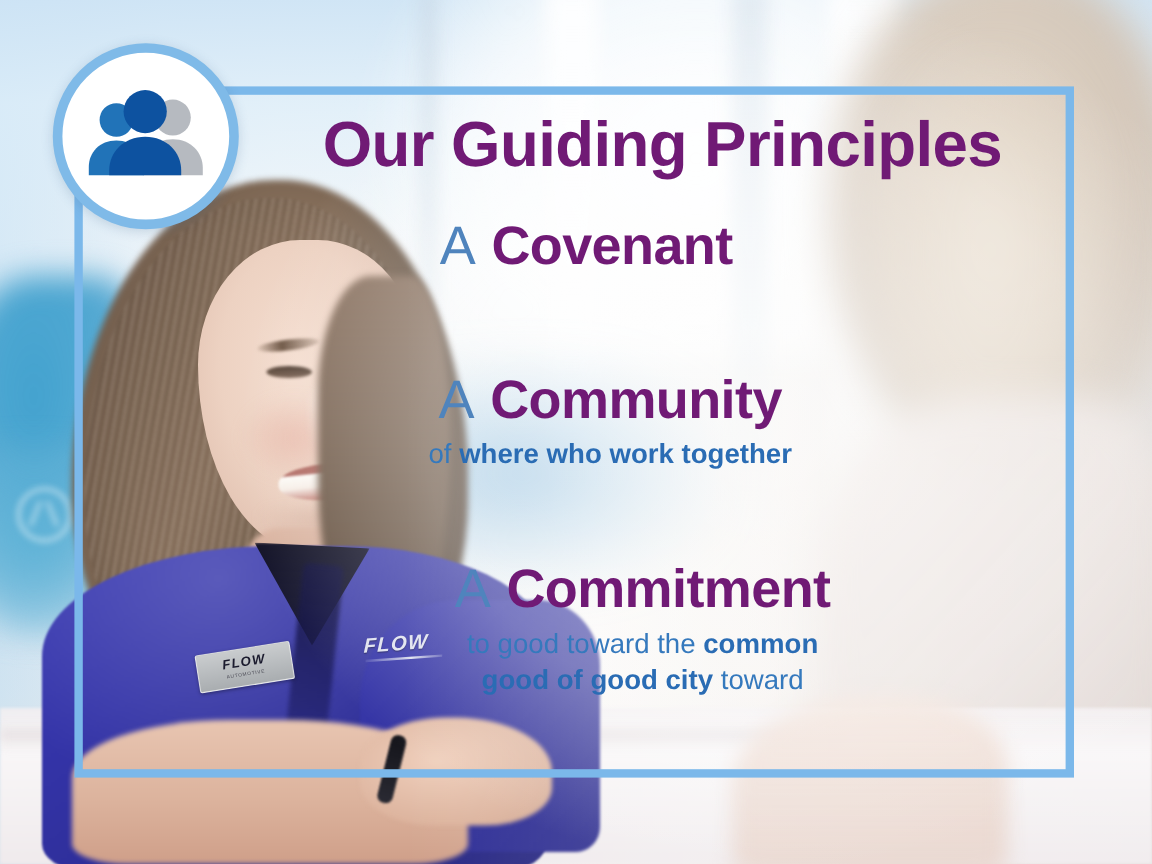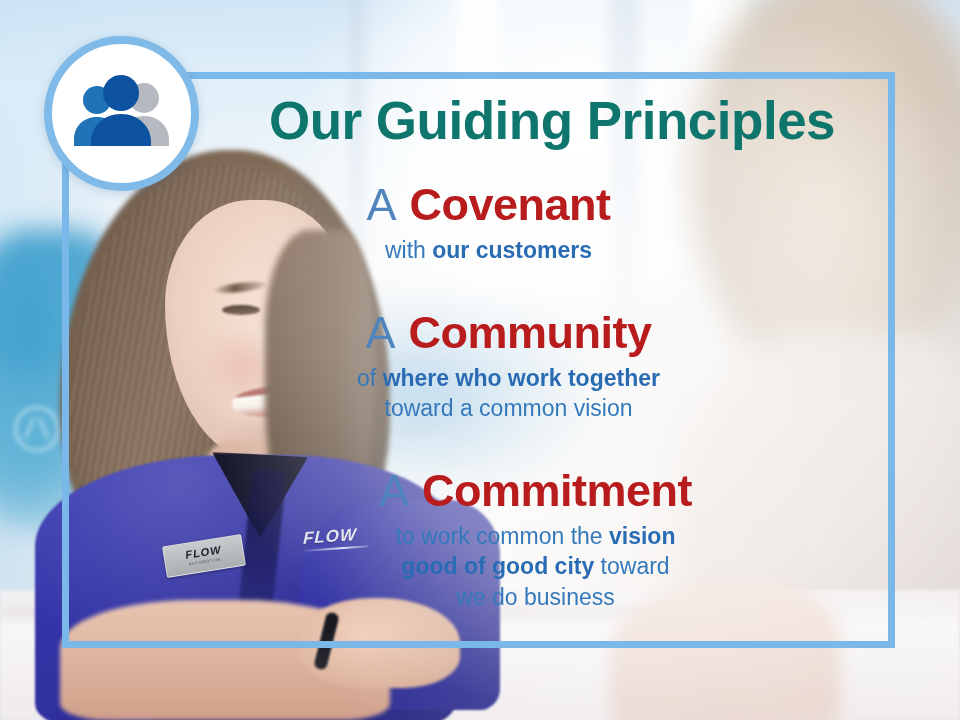--- a/index.html
+++ b/index.html
@@ -435,21 +435,21 @@
     color: #2f76bd;
     white-space: nowrap;
   }
   .p-article {
     font-weight: normal;
     color: #4f84bd;
     letter-spacing: 0.5px;
   }
   .p-word {
     font-weight: bold;
-    color: #b91c1c;
+    color: #701a75;
     letter-spacing: -0.5px;
   }
 
   .p-sub {
     font-size: 23px;
     line-height: 1.32;
     color: #3579bd;
     margin-top: 6px;
   }
   .p-sub .b { font-weight: bold; color: #2a6cb4; }
@@ -536,56 +536,51 @@
         <path d="M29 42c-14 0-23 10-23 22v7h46v-7c0-12-9-22-23-22z" fill="#2173b8"></path>
 
         <circle cx="53" cy="18" r="18" fill="#0d52a0"></circle>
         <path d="M53 39c-18 0-30 13-30 28v4h60v-4c0-15-12-28-30-28z" fill="#0d52a0"></path>
       </svg>
     </span>
   </div>
 
   <div class="content">
 
-    <div class="headline" style="color: #0f766e;">Our Guiding Principles</div>
+    <div class="headline" style="color: #701a75;">Our Guiding Principles</div>
 
     <div class="principle" id="principle-0">
       <div class="p-body">
         <div class="p-title">
           <span class="p-article">A</span>
           <span class="p-word">Covenant</span>
-        </div>
-        <div class="p-sub">
-          <span>with </span><span class="b">our customers</span>
         </div>
       </div>
     </div>
 
     <div class="principle" id="principle-1">
       <div class="p-body">
         <div class="p-title">
           <span class="p-article">A</span>
           <span class="p-word">Community</span>
         </div>
         <div class="p-sub">
           <span>of </span><span class="b">where who work together</span><br>
-          <span>toward a common vision</span>
         </div>
       </div>
     </div>
 
     <div class="principle" id="principle-2">
       <div class="p-body">
         <div class="p-title">
           <span class="p-article">A</span>
           <span class="p-word">Commitment</span>
         </div>
         <div class="p-sub">
-          <span>to work common the </span><span class="b">vision</span><br>
+          <span>to good toward the </span><span class="b">common</span><br>
           <span class="b">good of good city</span><span> toward</span><br>
-          <span>we do business</span>
         </div>
       </div>
     </div>
 
   </div>
 
 </div>
 
 </body></html>

